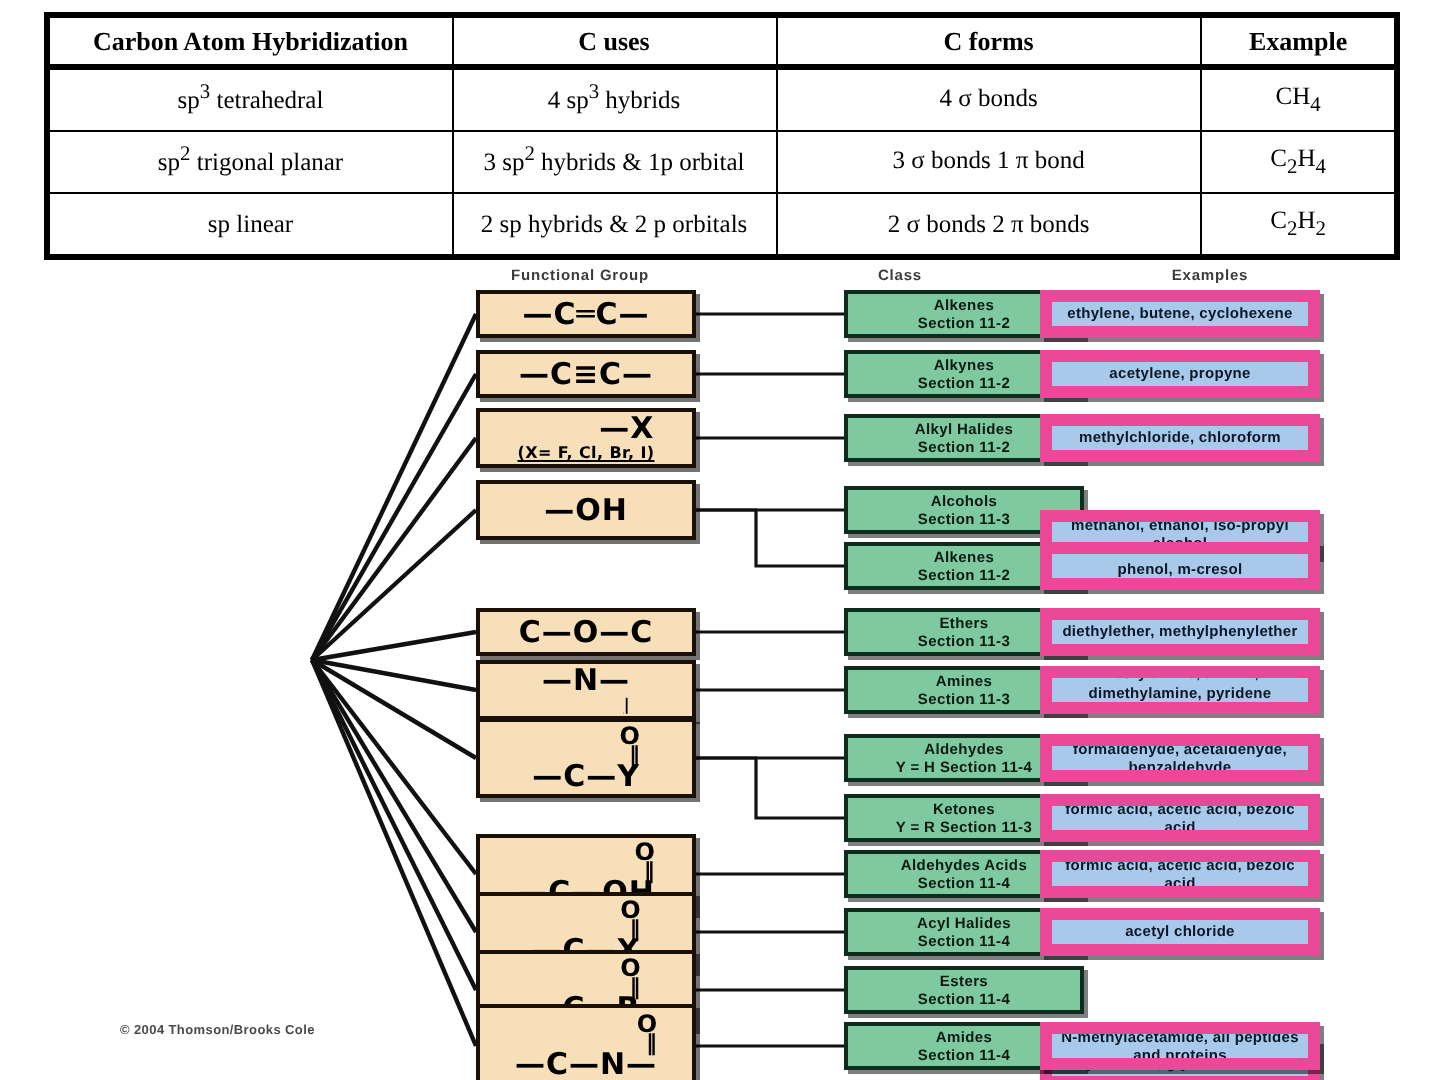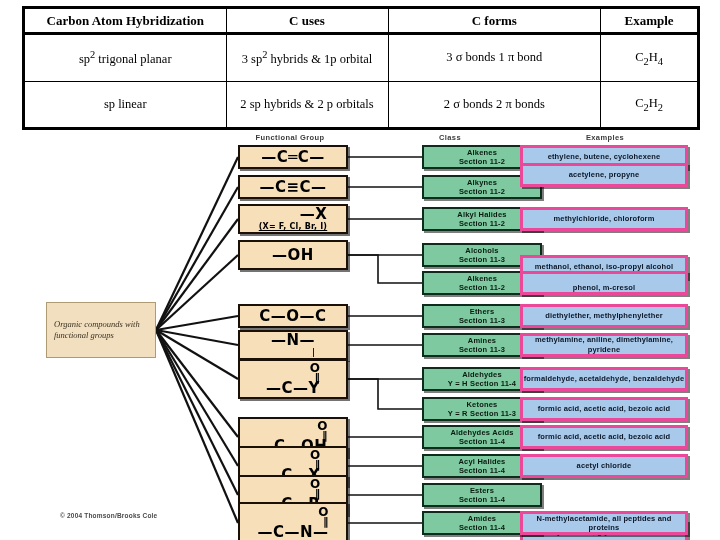--- a/index.html
+++ b/index.html
@@ -127,23 +127,23 @@
     border: 2px solid #0d2c1b;
     box-shadow: 2px 2px 0 rgba(0,0,0,0.5);
     color: #0a1a10;
     font-size: 7.5px;
     font-weight: bold;
     line-height: 1.22;
     letter-spacing: 0.2px;
   }
   .exbox {
     left: 520px;
-    width: 168px;
+    width: 140px;
     background: #a9c9ea;
-    border: 3px solid #ec4899;
+    border: 6px solid #ec4899;
     box-shadow: 2px 2px 0 rgba(0,0,0,0.5);
     color: #0b1626;
     font-size: 7.5px;
     font-weight: bold;
     line-height: 1.25;
     letter-spacing: 0.15px;
   }
 
   #origin-box {
     position: absolute;
@@ -185,20 +185,26 @@
         </colgroup>
       <thead>
         <tr>
           <th>Carbon Atom Hybridization</th>
           <th>C uses</th>
           <th>C forms</th>
           <th>Example</th>
         </tr>
       </thead>
       <tbody id="hybrid-body">
+          <tr>
+            <td>sp<sup>3</sup> tetrahedral</td>
+            <td>4 sp<sup>3</sup> hybrids</td>
+            <td>4 σ bonds</td>
+            <td>CH<sub>4</sub></td>
+          </tr>
           <tr>
             <td>sp<sup>2</sup> trigonal planar</td>
             <td>3 sp<sup>2</sup> hybrids &amp; 1p orbital</td>
             <td>3 σ bonds 1 π bond</td>
             <td>C<sub>2</sub>H<sub>4</sub></td>
           </tr>
           <tr>
             <td>sp linear</td>
             <td>2 sp hybrids &amp; 2 p orbitals</td>
             <td>2 σ bonds 2 π bonds</td>
@@ -247,23 +253,20 @@
         <line x1="542" y1="364" x2="520" y2="364" stroke="#111111" stroke-width="1.6"></line>
         <line x1="156" y1="199" x2="238" y2="392" stroke="#111111" stroke-width="2.2"></line>
         <path d="M348,392 L378,392 L378,392 L422,392" fill="none" stroke="#111111" stroke-width="1.6"></path>
         <line x1="542" y1="392" x2="520" y2="392" stroke="#111111" stroke-width="1.6"></line>
       </svg>
 
     <div class="col-head" id="head-fg">Functional Group</div>
     <div class="col-head" id="head-class">Class</div>
     <div class="col-head" id="head-ex">Examples</div>
 
-    <div id="origin-box">
-      <span>Organic compounds with functional groups</span>
-    </div>
 
     <div id="copyright">© 2004 Thomson/Brooks Cole</div>
 
     <div id="node-layer">
         <div class="box fgbox" style="top: 14px; height: 24px;">
           <div class="fg-stack">
             <span class="fg-formula">—C═C—</span>
           </div>
         </div>
         <div class="box classbox" style="top: 14px; height: 24px;">
@@ -279,21 +282,21 @@
           <div class="fg-stack">
             <span class="fg-formula">—C≡C—</span>
           </div>
         </div>
         <div class="box classbox" style="top: 44px; height: 24px;">
           <div>
             <div>Alkynes</div>
             <div>Section 11-2</div>
           </div>
         </div>
-        <div class="box exbox" style="top: 32px; height: 24px; align-items: center;">
+        <div class="box exbox" style="top: 44px; height: 24px; align-items: center;">
           <div>acetylene, propyne</div>
         </div>
         <div class="box fgbox" style="top: 73px; height: 30px;">
           <div class="fg-stack">
             <span class="fg-formula">—X</span>
             <span class="fg-sub">(X= F, Cl, Br, I)</span>
           </div>
         </div>
         <div class="box classbox" style="top: 76px; height: 24px;">
           <div>

